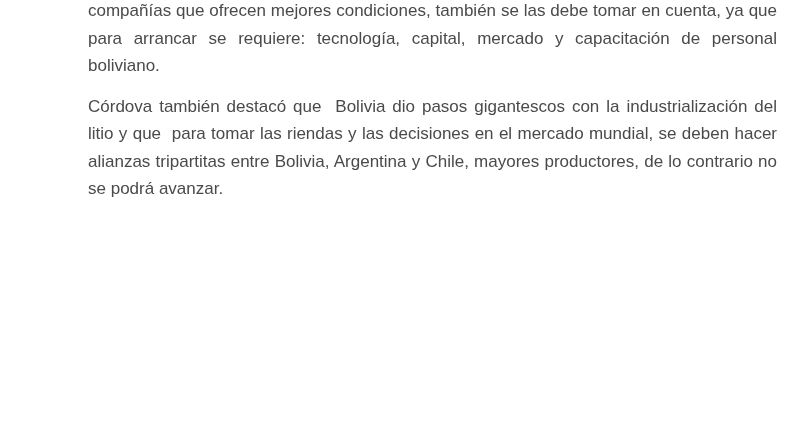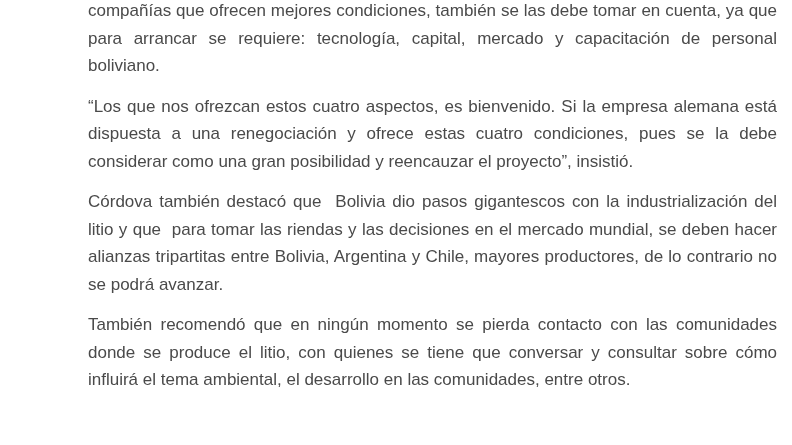--- a/index.html
+++ b/index.html
@@ -29,16 +29,14 @@
   .article-body p {
     margin: 0 0 13px 0;
     padding: 0;
   }
 </style>
 </head>
 <body>
 
 <main class="article-body">
   <p>compañías que ofrecen mejores condiciones, también se las debe tomar en cuenta, ya que para arrancar se requiere: tecnología, capital, mercado y capacitación de personal boliviano.</p>
-  <p>“Los que nos ofrezcan estos cuatro aspectos, es bienvenido. Si la empresa alemana está dispuesta a una renegociación y ofrece estas cuatro condiciones, pues se la debe considerar como una gran posibilidad y reencauzar el proyecto”, insistió.</p>
   <p>Córdova también destacó que &nbsp;Bolivia dio pasos gigantescos con la industrialización del litio y que &nbsp;para tomar las riendas y las decisiones en el mercado mundial, se deben hacer alianzas tripartitas entre Bolivia, Argentina y Chile, mayores productores, de lo contrario no se podrá avanzar.</p>
-  <p>También recomendó que en ningún momento se pierda contacto con las comunidades donde se produce el litio, con quienes se tiene que conversar y consultar sobre cómo influirá el tema ambiental, el desarrollo en las comunidades, entre otros.</p>
 </main>
 
 </body></html>

